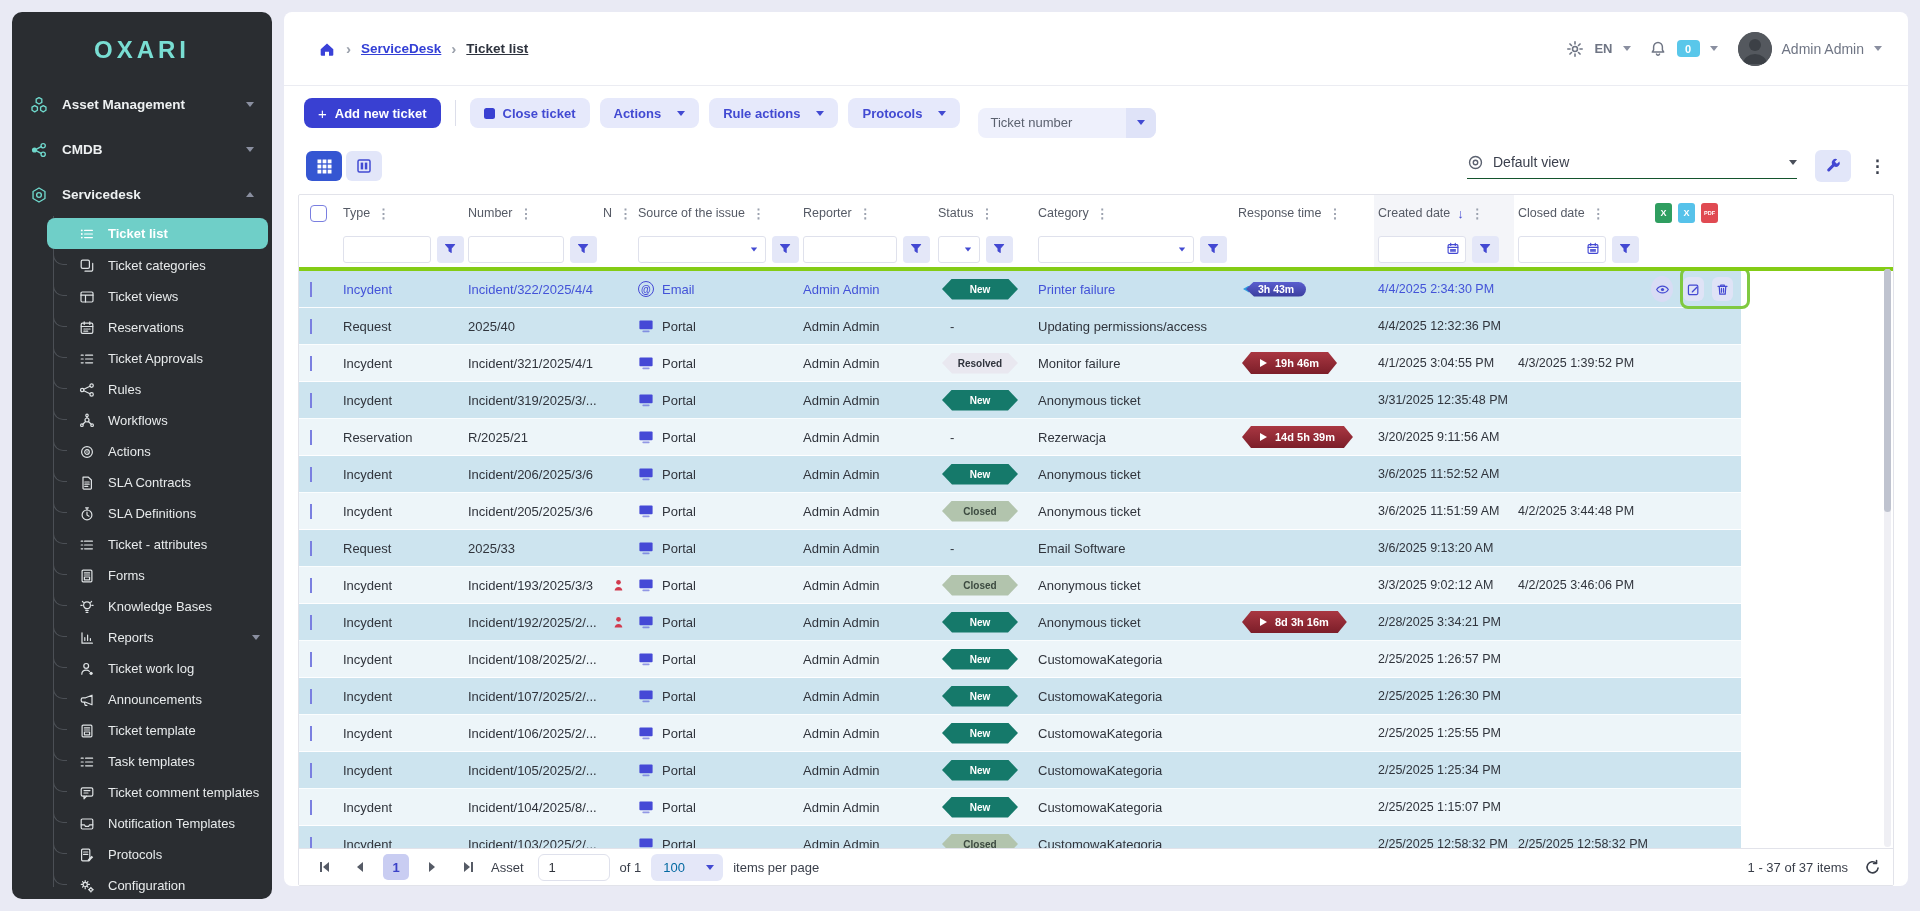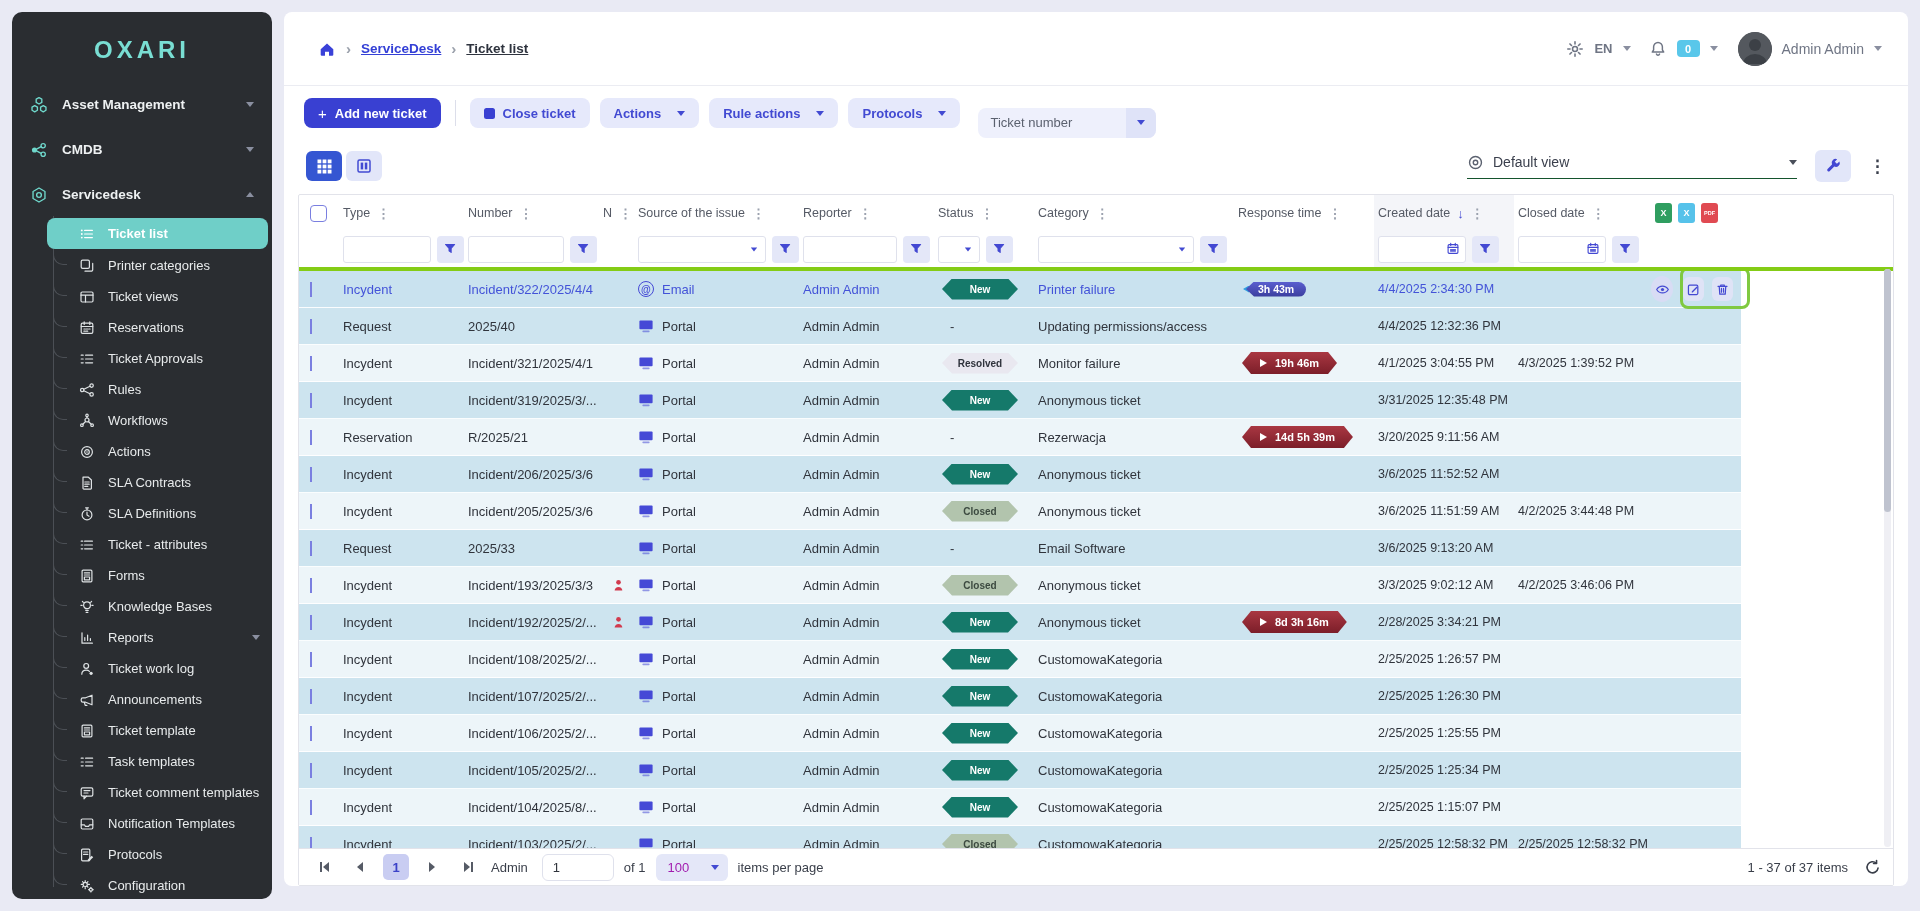--- a/index.html
+++ b/index.html
@@ -184,21 +184,21 @@
   .tri.l { border-right:6px solid #565b66; }
   .tri.r { border-left:6px solid #565b66; }
   .pg-bar { width:2px; height:10px; background:#565b66; }
   .pg-cur { width:26px; height:26px; background:#c9cdf2; color:#3a41c8; font-size:13px; font-weight:700;
             border-radius:5px; display:flex; align-items:center; justify-content:center; cursor:pointer; }
   .pg-text { font-size:13px; color:#3a3f4a; }
   .pg-input { width:72px; height:27px; border:1px solid #dfe1ec; border-radius:6px; padding:0 10px;
               font-family:inherit; font-size:13px; color:#30343c; margin-left:4px; }
   .pg-select { height:27px; min-width:72px; background:#e4e7f8; border-radius:6px; display:flex;
                align-items:center; justify-content:space-between; padding:0 9px 0 12px; gap:0;
-               font-size:13px; color:#a21caf; cursor:pointer; }
+               font-size:13px; color:#0369a1; cursor:pointer; }
   .pg-select .caret { border-top-color:#424ad2; }
   .pg-right { margin-left:auto; display:flex; align-items:center; gap:16px; }
   .pg-range { font-size:13px; color:#3a3f4a; }
   .refresh { color:#3a3f4a; display:flex; cursor:pointer; }
 </style>
 </head>
 <body>
 
 <aside class="sidebar">
   <div class="logo">OXARI</div>
@@ -251,21 +251,21 @@
           </span>
           <span>Ticket list</span>
         </li>
         <li>
           <span class="icn">
             <svg viewBox="0 0 16 16" width="16" height="16" fill="none" stroke="currentColor" stroke-width="1.2" stroke-linecap="round" stroke-linejoin="round">
               <rect x="2.2" y="2.2" width="8.2" height="8.2" rx="1.4"></rect>
               <path d="M6 13.2h6.2a1.5 1.5 0 0 0 1.5-1.5V5.4"></path>
             </svg>
           </span>
-          <span>Printer categories</span>
+          <span>Ticket categories</span>
         </li>
         <li>
           <span class="icn">
             <svg viewBox="0 0 16 16" width="16" height="16" fill="none" stroke="currentColor" stroke-width="1.2" stroke-linecap="round" stroke-linejoin="round">
               <rect x="2" y="3" width="12" height="10" rx="1.2"></rect>
               <path d="M2 6.2h12M6.5 6.2v6.8"></path>
             </svg>
           </span>
           <span>Ticket views</span>
         </li>
@@ -1123,21 +1123,21 @@
             <span class="tri l"></span>
           </button>
         <span class="pg-cur">1</span>
         <button class="pg-btn">
             <span class="tri r"></span>
           </button>
         <button class="pg-btn">
             <span class="tri r"></span>
             <span class="pg-bar"></span>
           </button>
-        <span class="pg-text">Admin</span>
+        <span class="pg-text">Asset</span>
         <input class="pg-input" value="1" style="">
         <span class="pg-text">of 1</span>
         <div class="pg-select">
           <span>100</span>
             <span class="caret"></span>
         </div>
         <span class="pg-text">items per page</span>
         <div class="pg-right">
           <span class="pg-range">1 - 37 of 37 items</span>
           <span class="refresh">

